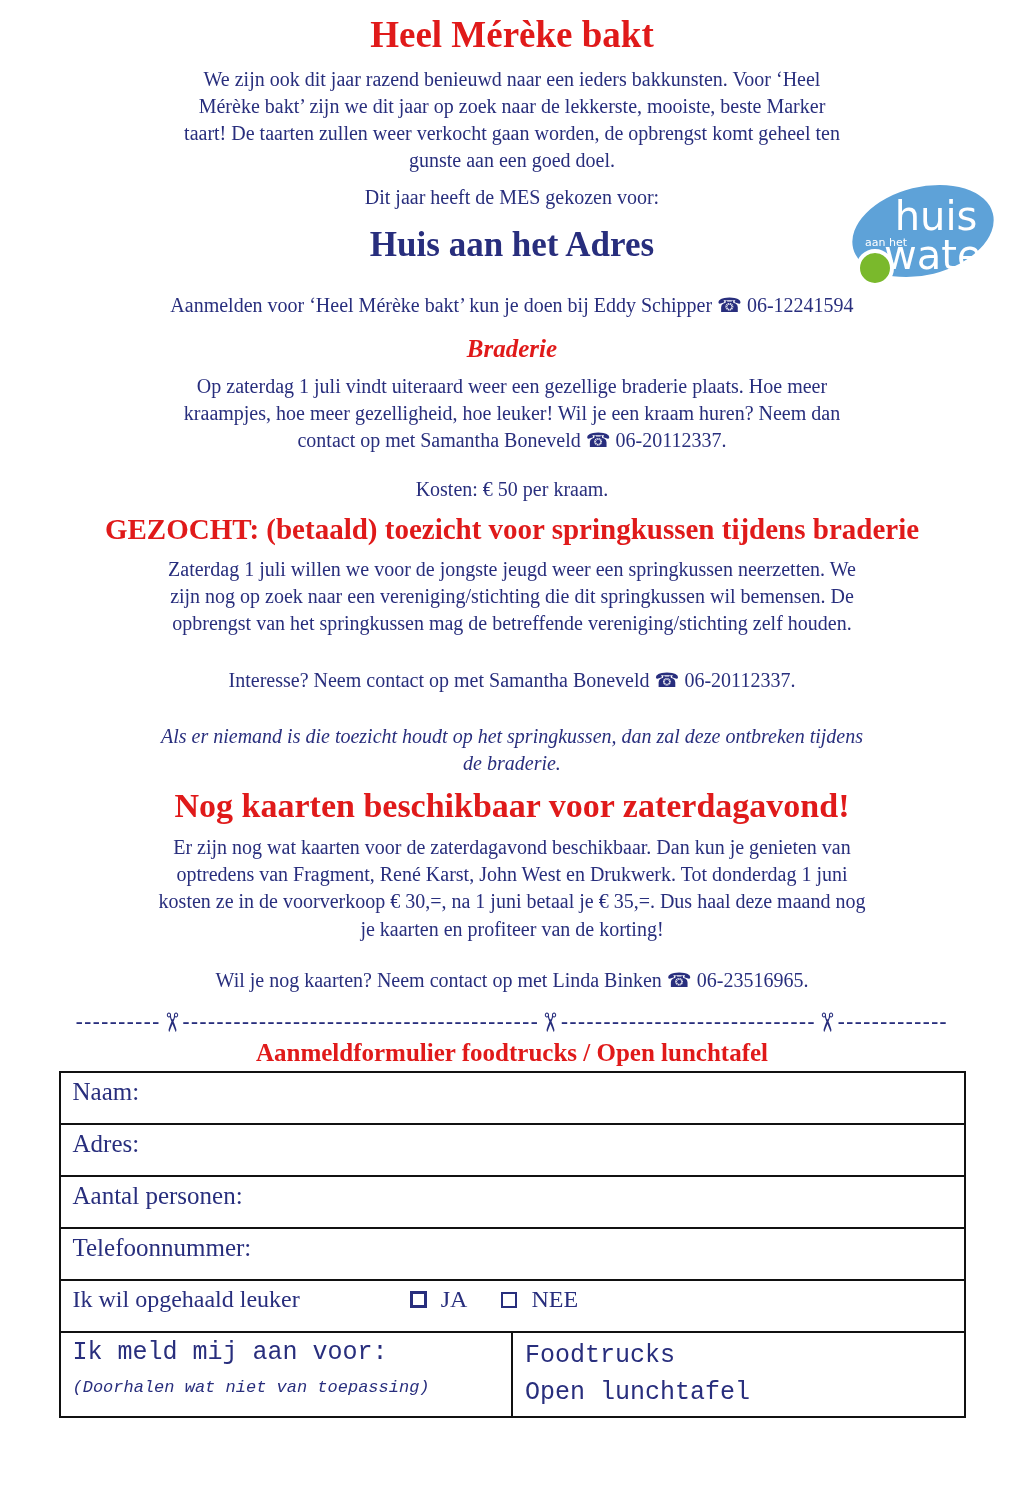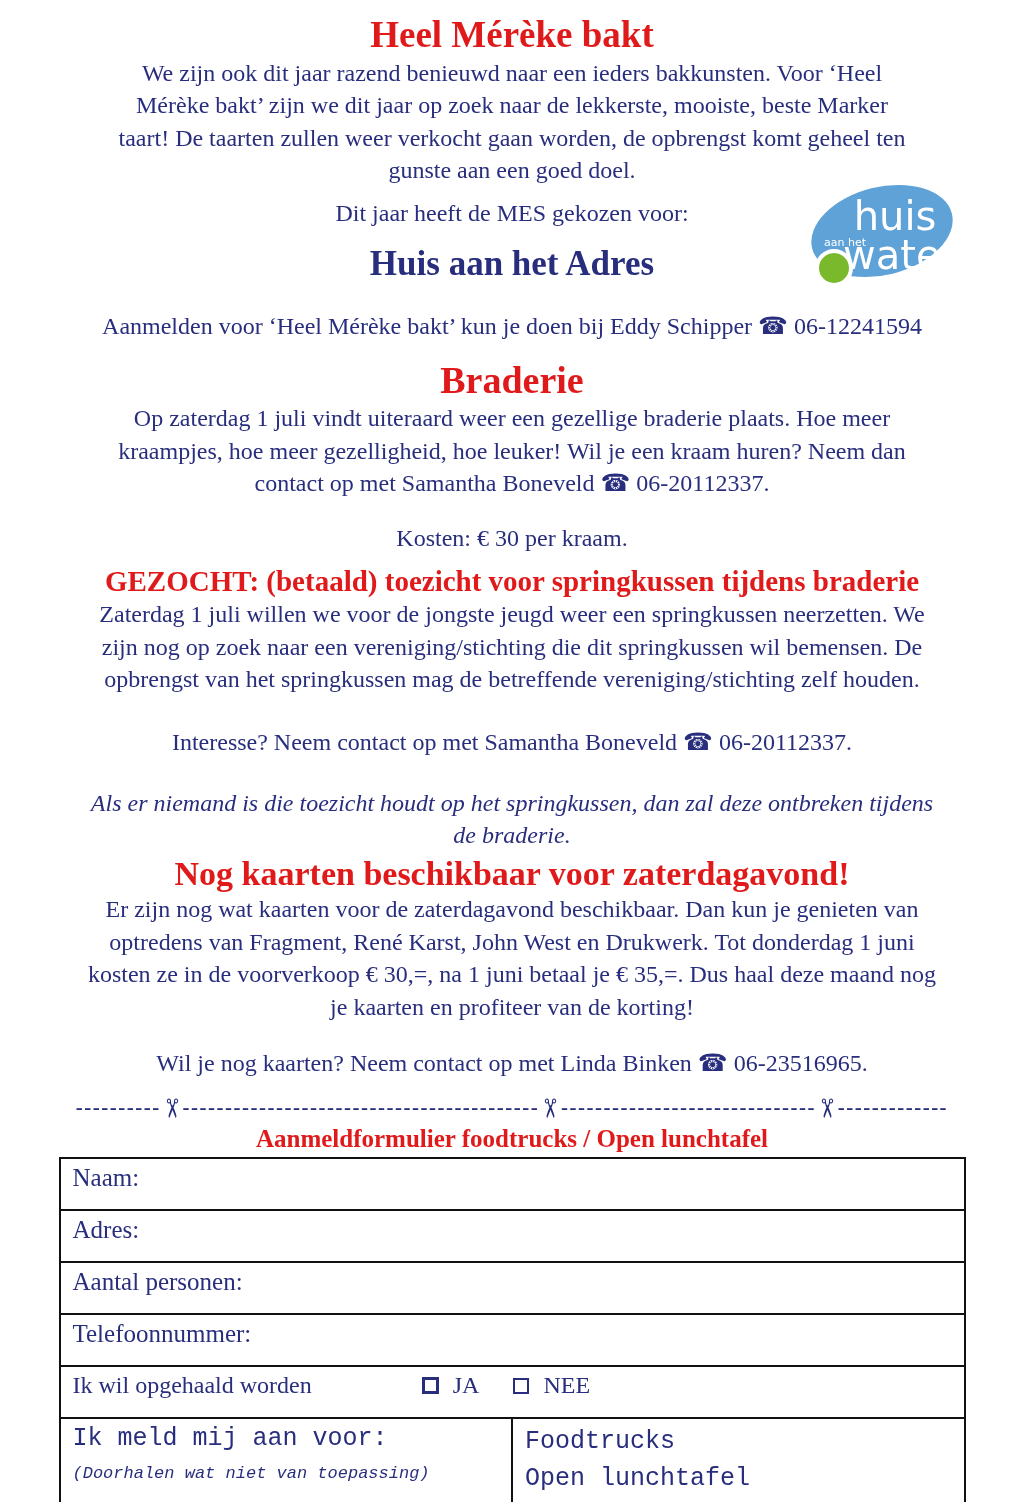--- a/index.html
+++ b/index.html
@@ -11,27 +11,27 @@
   }
   *{box-sizing:border-box;}
   html,body{margin:0;padding:0;}
   body{
     width:1024px;height:1502px;overflow:hidden;background:#ffffff;
     font-family:"Liberation Serif", serif;color:var(--navy);
     position:relative;
   }
   .doc{padding:14px 38px 8px;text-align:center;}
   .body{
-    margin:0;font-size:24px;line-height:1.36;color:var(--navy);
+    margin:9px;font-size:20px;line-height:1.36;color:var(--navy);
     white-space:pre-line;
   }
   .italic{font-style:italic;}
   h1,h2,h3,h4{margin:0;font-weight:700;}
   .title-main{font-size:37px;line-height:1.15;color:var(--red);}
-  .title-braderie{font-size:38px;line-height:1.15;color:var(--red);margin-top:16px;}
+  .title-braderie{font-size:25px;line-height:1.15;color:var(--red);margin-top:16px;font-style:italic;}
   .chosen{margin-top:10px;}
   .charity{font-size:35px;line-height:1.15;color:var(--navy);margin-top:14px;}
   .signup-line{margin-top:26px;}
   .kosten{margin-top:22px;}
   .title-gezocht{font-size:29px;line-height:1.15;color:var(--red);margin-top:10px;}
   .interesse{margin-top:30px;}
   .note-italic{margin-top:28px;}
   .title-tickets{font-size:34px;line-height:1.15;color:var(--red);margin-top:2px;}
   .contact-line{margin-top:24px;}
   .cutline{
@@ -58,21 +58,21 @@
   .cb{
     display:inline-block;width:17px;height:17px;border:3px solid var(--navy);
     vertical-align:-1px;
   }
   .cb-ja{margin-left:110px;}
   .cb-nee{width:16px;height:16px;border-width:2px;margin-left:34px;}
   .cb-label{margin-left:14px;}
   .form-note{font-size:17px;font-style:italic;line-height:1.3;margin-top:10px;}
   .opt-line{line-height:1.45;}
   .logo{
-    position:absolute;left:803px;top:180px;width:152px;height:114px;
+    position:absolute;left:844px;top:180px;width:152px;height:114px;
   }
   .logo svg text{
     font-family:"DejaVu Sans", sans-serif;fill:#ffffff;font-weight:400;
   }
 </style>
 </head>
 <body>
 
 <main class="doc">
 
@@ -82,21 +82,21 @@
 taart! De taarten zullen weer verkocht gaan worden, de opbrengst komt geheel ten
 gunste aan een goed doel.</p>
   <p class="body chosen">Dit jaar heeft de MES gekozen voor:</p>
   <h2 class="charity">Huis aan het Adres</h2>
   <p class="body signup-line">Aanmelden voor ‘Heel Mérèke bakt’ kun je doen bij Eddy Schipper ☎ 06-12241594</p>
 
   <h1 class="title-braderie">Braderie</h1>
   <p class="body">Op zaterdag 1 juli vindt uiteraard weer een gezellige braderie plaats. Hoe meer
 kraampjes, hoe meer gezelligheid, hoe leuker! Wil je een kraam huren? Neem dan
 contact op met Samantha Boneveld ☎ 06-20112337.</p>
-  <p class="body kosten">Kosten: € 30 per kraam.</p>
+  <p class="body kosten">Kosten: € 50 per kraam.</p>
 
   <h3 class="title-gezocht">GEZOCHT: (betaald) toezicht voor springkussen tijdens braderie</h3>
   <p class="body">Zaterdag 1 juli willen we voor de jongste jeugd weer een springkussen neerzetten. We
 zijn nog op zoek naar een vereniging/stichting die dit springkussen wil bemensen. De
 opbrengst van het springkussen mag de betreffende vereniging/stichting zelf houden.</p>
   <p class="body interesse">Interesse? Neem contact op met Samantha Boneveld ☎ 06-20112337.</p>
   <p class="body italic note-italic">Als er niemand is die toezicht houdt op het springkussen, dan zal deze ontbreken tijdens
 de braderie.</p>
 
   <h2 class="title-tickets">Nog kaarten beschikbaar voor zaterdagavond!</h2>
@@ -127,21 +127,21 @@
         <span>Aantal personen:</span>
       </td>
     </tr>
     <tr class="field-row">
       <td colspan="2">
         <span>Telefoonnummer:</span>
       </td>
     </tr>
     <tr class="pickup-row">
       <td colspan="2">
-        <span>Ik wil opgehaald worden</span><span class="cb cb-ja"></span><span class="cb-label">JA</span><span class="cb cb-nee"></span><span class="cb-label">NEE</span>
+        <span>Ik wil opgehaald leuker</span><span class="cb cb-ja"></span><span class="cb-label">JA</span><span class="cb cb-nee"></span><span class="cb-label">NEE</span>
       </td>
     </tr>
     <tr class="last-row">
       <td class="left-cell">
         <div>Ik meld mij aan voor:</div>
         <div class="form-note">(Doorhalen wat niet van toepassing)</div>
       </td>
       <td>
         <div class="opt-line">Foodtrucks</div>
         <div class="opt-line">Open lunchtafel</div>

